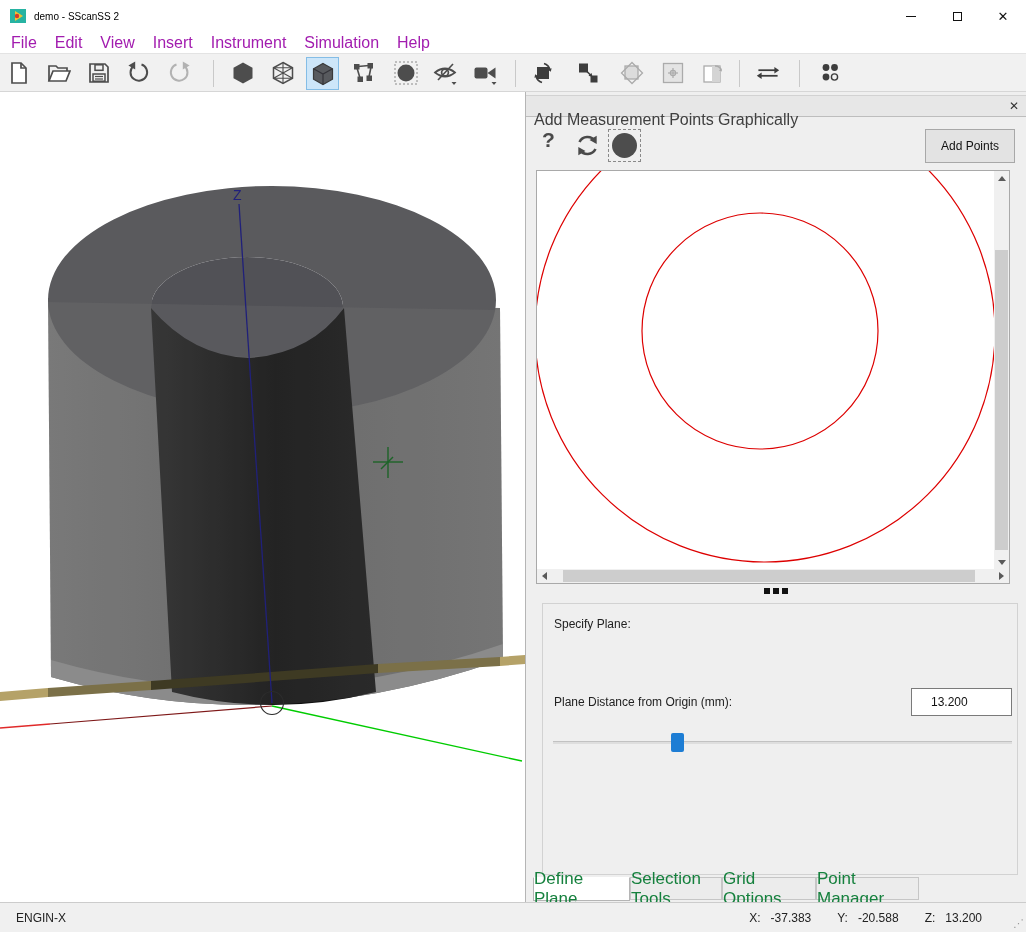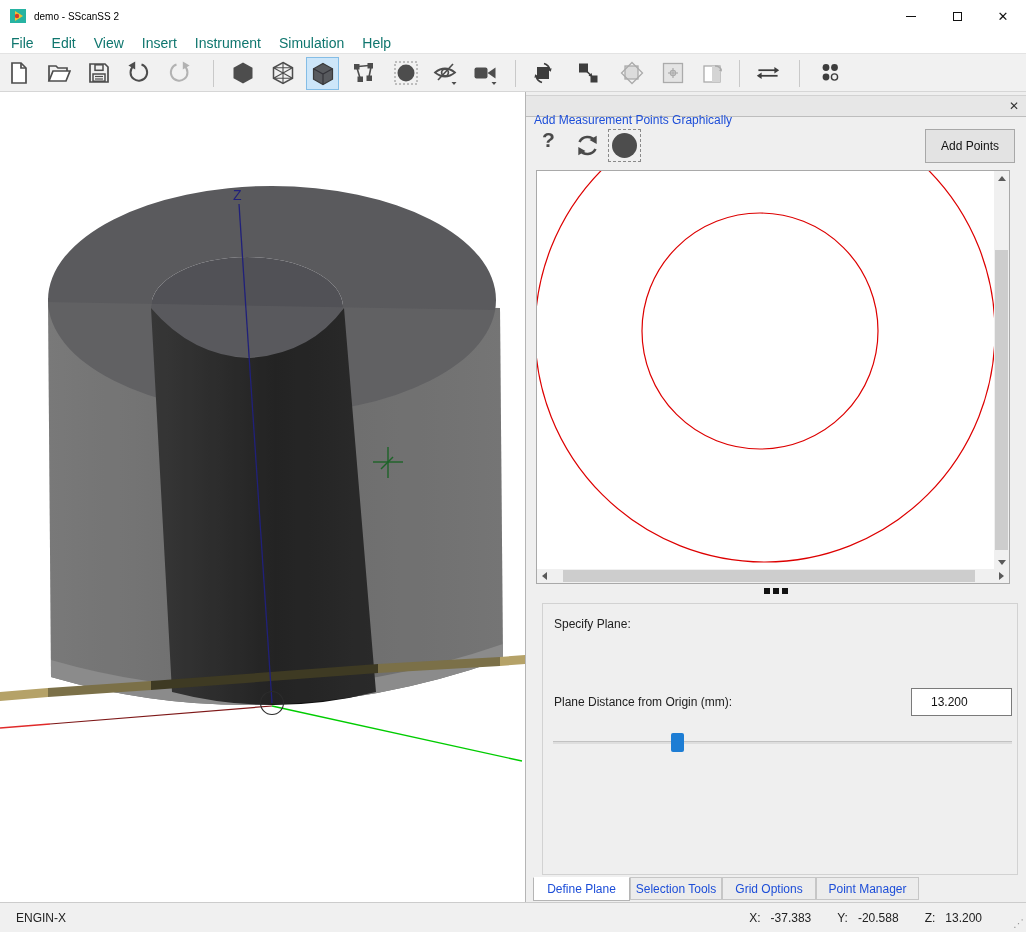--- a/index.html
+++ b/index.html
@@ -14,34 +14,34 @@
   .titlebar{ position:absolute; left:0; top:0; width:100%; height:32px; background:#ffffff; display:flex; align-items:center; }
   .app-icon{ width:16px; height:16px; margin-left:10px; }
   .title-text{ margin-left:8px; font-size:10px; color:#000; }
   .win-controls{ position:absolute; right:0; top:0; height:32px; display:flex; }
   .win-btn{ width:46px; height:32px; display:flex; align-items:center; justify-content:center; color:#111; font-size:12px; cursor:default; }
   .min-glyph{ display:inline-block; width:10px; border-top:1px solid #111; }
   .max-glyph{ display:inline-block; width:9px; height:9px; border:1px solid #111; }
   .close-glyph{ font-size:13px; }
   
   .menubar{ position:absolute; left:0; top:32px; width:100%; height:21px; background:#fff; display:flex; align-items:center; padding-left:2px; }
-  .menu-item{ padding:2px 9px; font-size:14px; color:#0f766e; }
+  .menu-item{ padding:2px 9px; font-size:16px; color:#a21caf; }
   
   .toolbar{ position:absolute; left:0; top:53px; width:100%; height:39px; background:#f1f1f1; border-top:1px solid #e3e3e3; border-bottom:1px solid #d6d6d6; }
   .tbtn{ position:absolute; top:7px; width:24px; height:24px; }
   .tbtn svg{ width:24px; height:24px; display:block; }
   .tbtn.selected-box{ top:3px; width:33px; height:33px; background:#cde6f9; border:1px solid #84bde6; display:flex; align-items:center; justify-content:center; }
   .tsep{ position:absolute; top:6px; width:1px; height:27px; background:#c9c9c9; }
   
   .viewport{ position:absolute; left:0; top:92px; width:525px; height:810px; background:#ffffff; }
   .viewport svg{ display:block; }
   .panel{ position:absolute; left:525px; top:92px; width:501px; height:810px; background:#efefef; border-left:1px solid #b5b5b5; }
   
   .panel-header{ position:absolute; left:0; top:3px; width:100%; height:22px; background:#e7e7e7; border-top:1px solid #d2d2d2; border-bottom:1px solid #bdbdbd; display:flex; align-items:center; }
-  .panel-title{ margin-left:8px; font-size:12px; color:#1d4ed8;margin-top:27px; }
+  .panel-title{ margin-left:8px; font-size:16px; color:#404040;margin-top:27px; }
   .panel-close{ position:absolute; right:7px; top:3px; font-size:12px; color:#333; }
   
   .help-icon{ position:absolute; left:16px; top:36px; font-size:21px; font-weight:bold; color:#4a4a4a; }
   .refresh-icon{ position:absolute; left:48px; top:40px; }
   .circle-tool{ position:absolute; left:82px; top:37px; width:33px; height:33px; border:1px dashed #8a8a8a; display:flex; align-items:center; justify-content:center; }
   .circle-tool .ball{ width:25px; height:25px; border-radius:50%; background:#4d4d4d; }
   .add-points-btn{ position:absolute; right:11px; top:37px; width:90px; height:34px; background:#e3e3e3; border:1px solid #a8a8a8; font-size:12px; color:#111; display:flex; align-items:center; justify-content:center; font-family:"Liberation Sans",sans-serif; }
   
   .section-view{ position:absolute; left:10px; top:78px; width:474px; height:414px; background:#f0f0f0; border:1px solid #a9a9a9; }
   .section-canvas{ position:absolute; left:0; top:0; width:457px; height:399px; background:#ffffff; overflow:hidden; }
@@ -65,21 +65,21 @@
   .gb-label{ position:absolute; font-size:12px; color:#222; }
   .combo{ position:absolute; left:10px; top:36px; width:459px; height:26px; background:linear-gradient(#f5f5f5,#e1e1e1); border:1px solid #9a9a9a; border-radius:2px; display:flex; align-items:center; }
   .combo-value{ margin-left:10px; font-size:12px; color:#111; }
   .combo-arrow{ position:absolute; right:9px; top:11px; width:0; height:0; border-left:4px solid transparent; border-right:4px solid transparent; border-top:5px solid #333; }
   .dist-input{ position:absolute; left:368px; top:84px; width:101px; height:28px; background:#fff; border:1px solid #7a7a7a; font-size:12px; color:#111; padding-left:19px; font-family:"Liberation Sans",sans-serif; }
   .slider{ position:absolute; left:10px; top:128px; width:459px; height:20px; }
   .slider-groove{ position:absolute; left:0; top:9px; width:100%; height:3px; background:#dedede; border-top:1px solid #c2c2c2; }
   .slider-handle{ position:absolute; top:1px; width:13px; height:19px; background:#1d7dd4; border-radius:2px; }
   
   .tabbar{ position:absolute; left:7px; top:785px; height:25px; display:flex; border-top:1px solid #c6c6c6; }
-  .tab{ height:22px; display:flex; align-items:center; justify-content:center; font-size:12px; color:#1d4ed8; background:#ececec; border:1px solid #c6c6c6; border-top:none; }
+  .tab{ height:22px; display:flex; align-items:center; justify-content:center; font-size:17px; color:#15803d; background:#ececec; border:1px solid #c6c6c6; border-top:none; }
   .tab.active{ background:#ffffff; height:24px; border:1px solid #b5b5b5; border-top:1px solid #ffffff; margin-top:-1px; }
   
   .statusbar{ position:absolute; left:0; top:902px; width:100%; height:30px; background:#f0f0f0; border-top:1px solid #cccccc; display:flex; align-items:center; font-size:12px; color:#222; }
   .sb-left{ margin-left:16px; }
   .sb-coords{ position:absolute; right:44px; display:flex; gap:26px; }
   .coord{ display:flex; gap:10px; }
   .resize-grip{ position:absolute; right:3px; bottom:2px; font-size:11px; color:#9a9a9a; letter-spacing:-1px; }
 </style>
 </head>
 <body>

